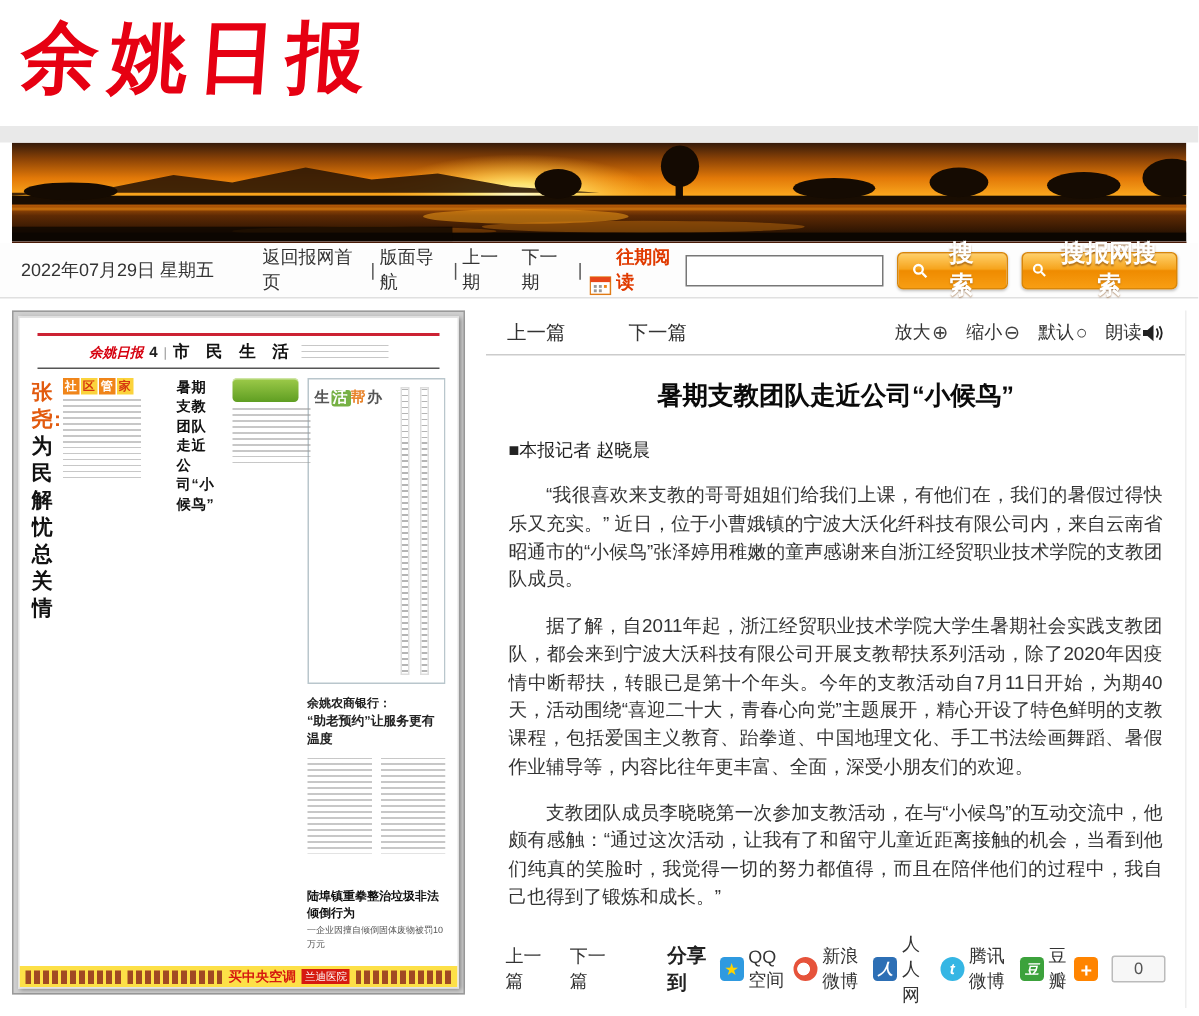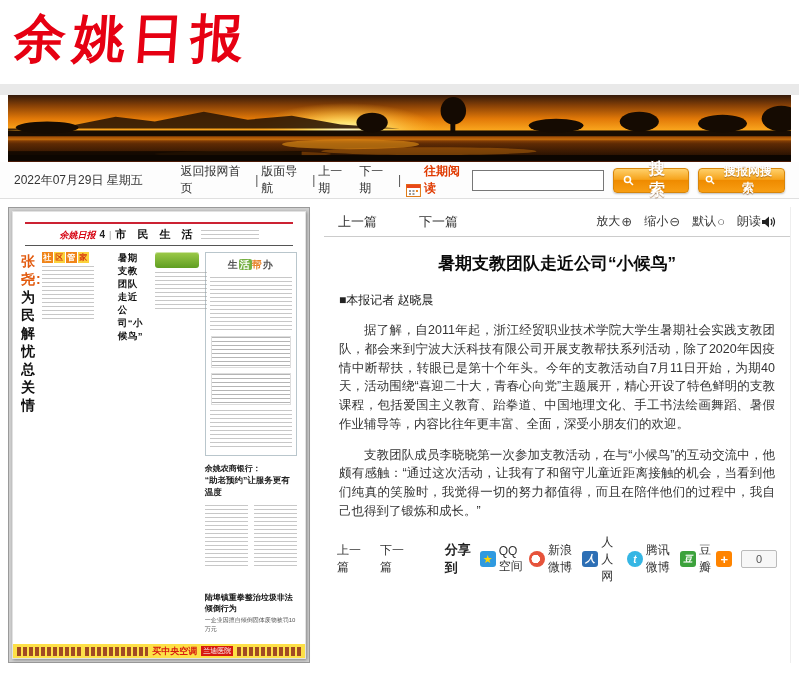--- a/index.html
+++ b/index.html
@@ -28,21 +28,21 @@
   .archive { display:flex; align-items:flex-end; gap:3px; margin-left:3px; }
   .archive a { color:#e03a00; font-weight:bold; }
   .search-input { margin-left:auto; width:132px; height:21px; border:1px solid #777;
     background:#fff; font-size:12px; padding:0 4px; }
   .btn { height:25px; border:1px solid #d8860a; border-radius:4px;
     background:linear-gradient(180deg,#ffd06a 0%,#f6a41d 45%,#ef8b00 50%,#f89e13 100%);
     color:#fff; font-weight:bold; display:flex; align-items:center; gap:3px;
     margin-left:9px; cursor:pointer; text-shadow:0 1px 1px rgba(120,60,0,.55);
     box-shadow:0 1px 2px rgba(0,0,0,.25); }
   .btn.search { font-size:16px; padding:0 9px; letter-spacing:2px; }
-  .btn.sitesearch { font-size:12px; padding:0 6px; }
+  .btn.sitesearch { font-size:16px; padding:0 6px; }
 
   
   .content { display:flex; gap:14px; padding:8px 8px 0 8px; align-items:flex-start; }
 
   
   .paper-panel { width:302px; height:456px; border:1px solid #9a9a9a; background:#cfcfcf;
     padding:3px; cursor:pointer; flex:none; }
   .paper-page { background:#fff; height:100%; border:1px solid #e2e2e2;
     box-shadow:1px 1px 3px rgba(0,0,0,.35); padding:4px 8px 0 8px;
     display:flex; flex-direction:column; overflow:hidden; }
@@ -88,21 +88,21 @@
   .ph-group { flex:1; height:72px;
     background-image:
       repeating-linear-gradient(90deg, rgba(250,247,240,.95) 0 6px, rgba(185,178,166,.65) 6px 8px),
       linear-gradient(180deg,#4f120c 0%,#7c2416 35%,#a0462c 52%,#b8a89a 62%,#9c9284 100%);
     background-size:100% 36%,100% 100%; background-position:0 72%,0 0; background-repeat:no-repeat; }
   .np-h2 { font-size:9.5px; font-weight:bold; color:#111; letter-spacing:.5px; margin:0 0 6px; }
   .np-h3 { font-size:12px; font-weight:bold; color:#111; letter-spacing:1px; margin:2px 0 6px; }
   .green-logo { width:44px; height:16px; border-radius:3px;
     background:linear-gradient(180deg,#9ecb4a,#5f9e22); box-shadow:inset 0 1px 0 rgba(255,255,255,.5); }
   .helpbox { border:1px solid #b9c6cc; padding:5px 4px; margin-bottom:7px;
-    display:flex; flex-direction:column; gap:5px; height:226px; }
+    display:flex; flex-direction:row; gap:5px; height:226px; }
   .helphead { text-align:center; font-size:10px; font-weight:bold; letter-spacing:1px; }
   .hc1,.hc4 { color:#555; }
   .hc2 { background:#76b043; color:#fff; padding:0 1px; border-radius:2px; }
   .hc3 { color:#e8842c; }
   .minibox { border:1px solid #ddd; flex:1; margin:0 1px; }
   .np-bank1 { font-size:8px; font-weight:bold; color:#222; }
   .np-bank2 { font-size:8.5px; font-weight:bold; color:#222; margin:1px 0 6px; }
   .np-lubu { font-size:8px; font-weight:bold; color:#111; margin-top:16px; }
   .np-lubusub { font-size:6px; color:#555; margin:2px 0 5px; }
   .np-ad { margin-top:auto; height:14px; background:#fde047; display:flex; align-items:center;
@@ -337,20 +337,21 @@
             <polygon points="0,4 3,4 7,0.5 7,11.5 3,8 0,8" fill="#222"></polygon>
             <path d="M9,3 Q11,6 9,9" fill="none" stroke="#222" stroke-width="1.2"></path>
             <path d="M11,1.5 Q14,6 11,10.5" fill="none" stroke="#222" stroke-width="1.2"></path>
           </svg>
         </a>
       </div>
     </div>
 
     <h1 class="article-title">暑期支教团队走近公司“小候鸟”</h1>
     <div class="byline">■本报记者 赵晓晨</div>
+    <p>“我很喜欢来支教的哥哥姐姐们给我们上课，有他们在，我们的暑假过得快乐又充实。” 近日，位于小曹娥镇的宁波大沃化纤科技有限公司内，来自云南省昭通市的“小候鸟”张泽婷用稚嫩的童声感谢来自浙江经贸职业技术学院的支教团队成员。</p>
     <p>据了解，自2011年起，浙江经贸职业技术学院大学生暑期社会实践支教团队，都会来到宁波大沃科技有限公司开展支教帮扶系列活动，除了2020年因疫情中断帮扶，转眼已是第十个年头。今年的支教活动自7月11日开始，为期40天，活动围绕“喜迎二十大，青春心向党”主题展开，精心开设了特色鲜明的支教课程，包括爱国主义教育、跆拳道、中国地理文化、手工书法绘画舞蹈、暑假作业辅导等，内容比往年更丰富、全面，深受小朋友们的欢迎。</p>
     <p>支教团队成员李晓晓第一次参加支教活动，在与“小候鸟”的互动交流中，他颇有感触：“通过这次活动，让我有了和留守儿童近距离接触的机会，当看到他们纯真的笑脸时，我觉得一切的努力都值得，而且在陪伴他们的过程中，我自己也得到了锻炼和成长。”</p>
 
     <div class="share-bar">
       <a class="navlink">上一篇</a>
       <a class="navlink">下一篇</a>
       <span class="share-label">分享到</span>
       <span class="share-item">
         <span class="sicon qzone">
             <i>★</i>

